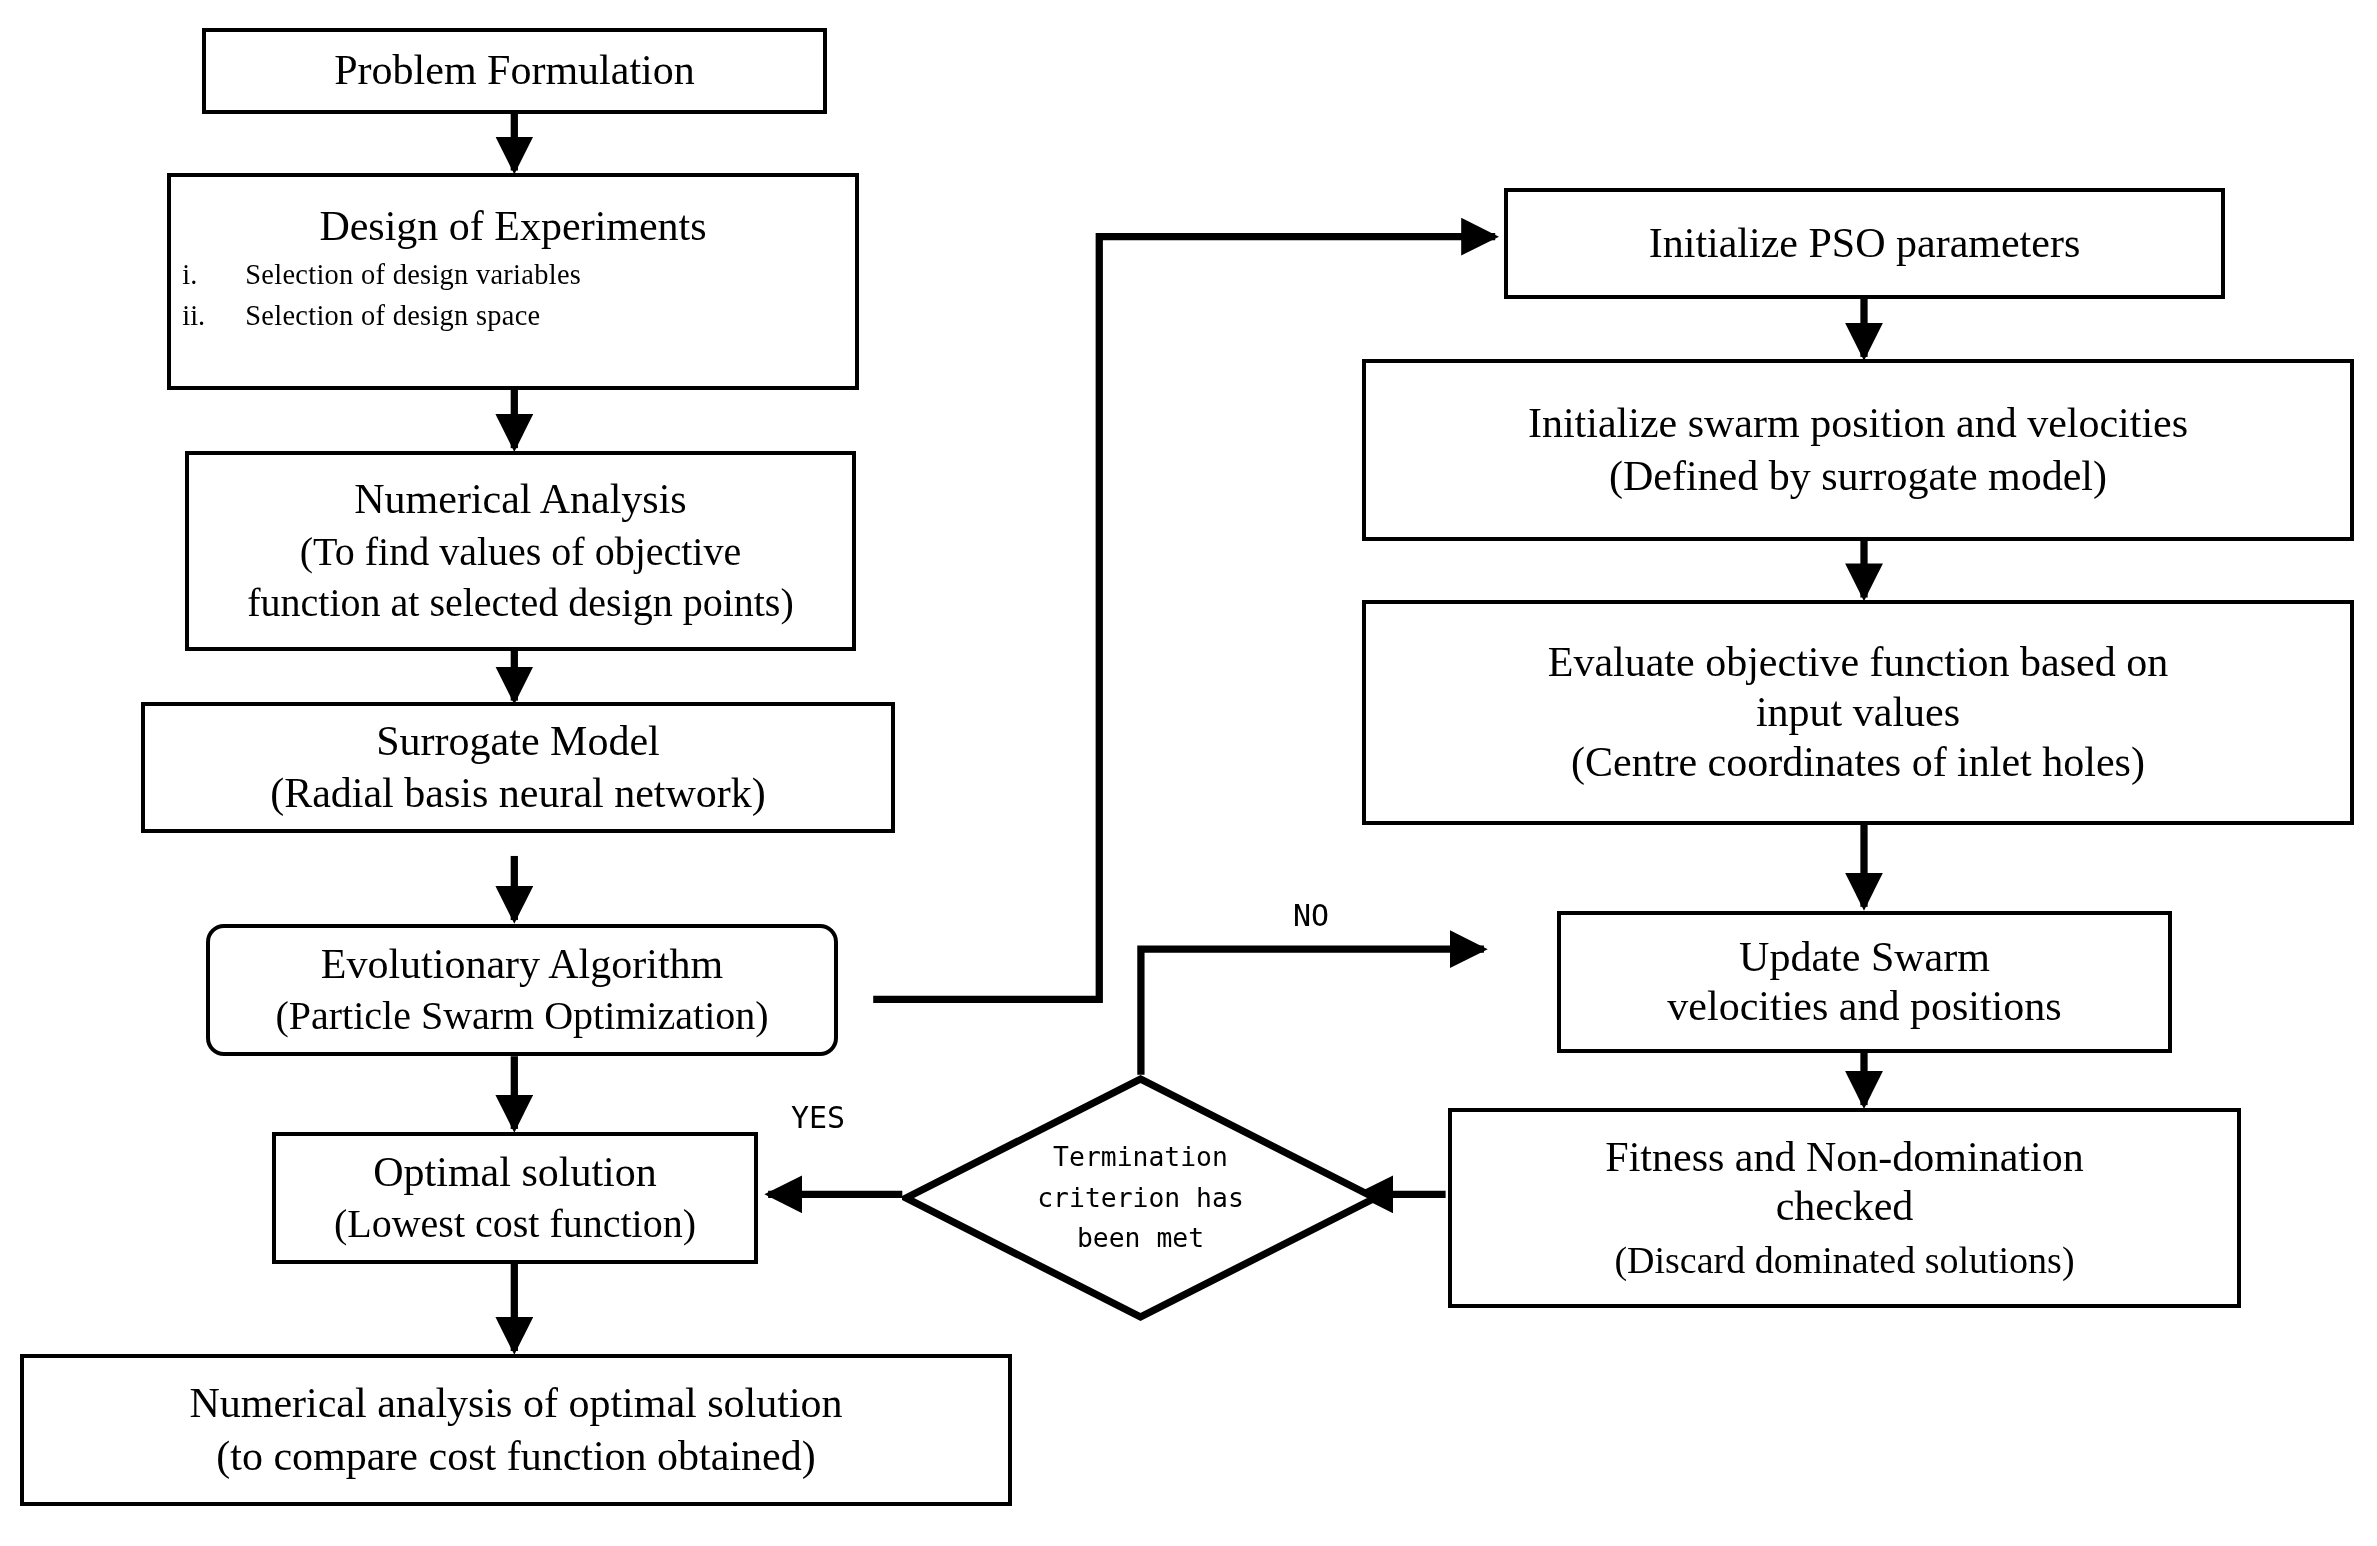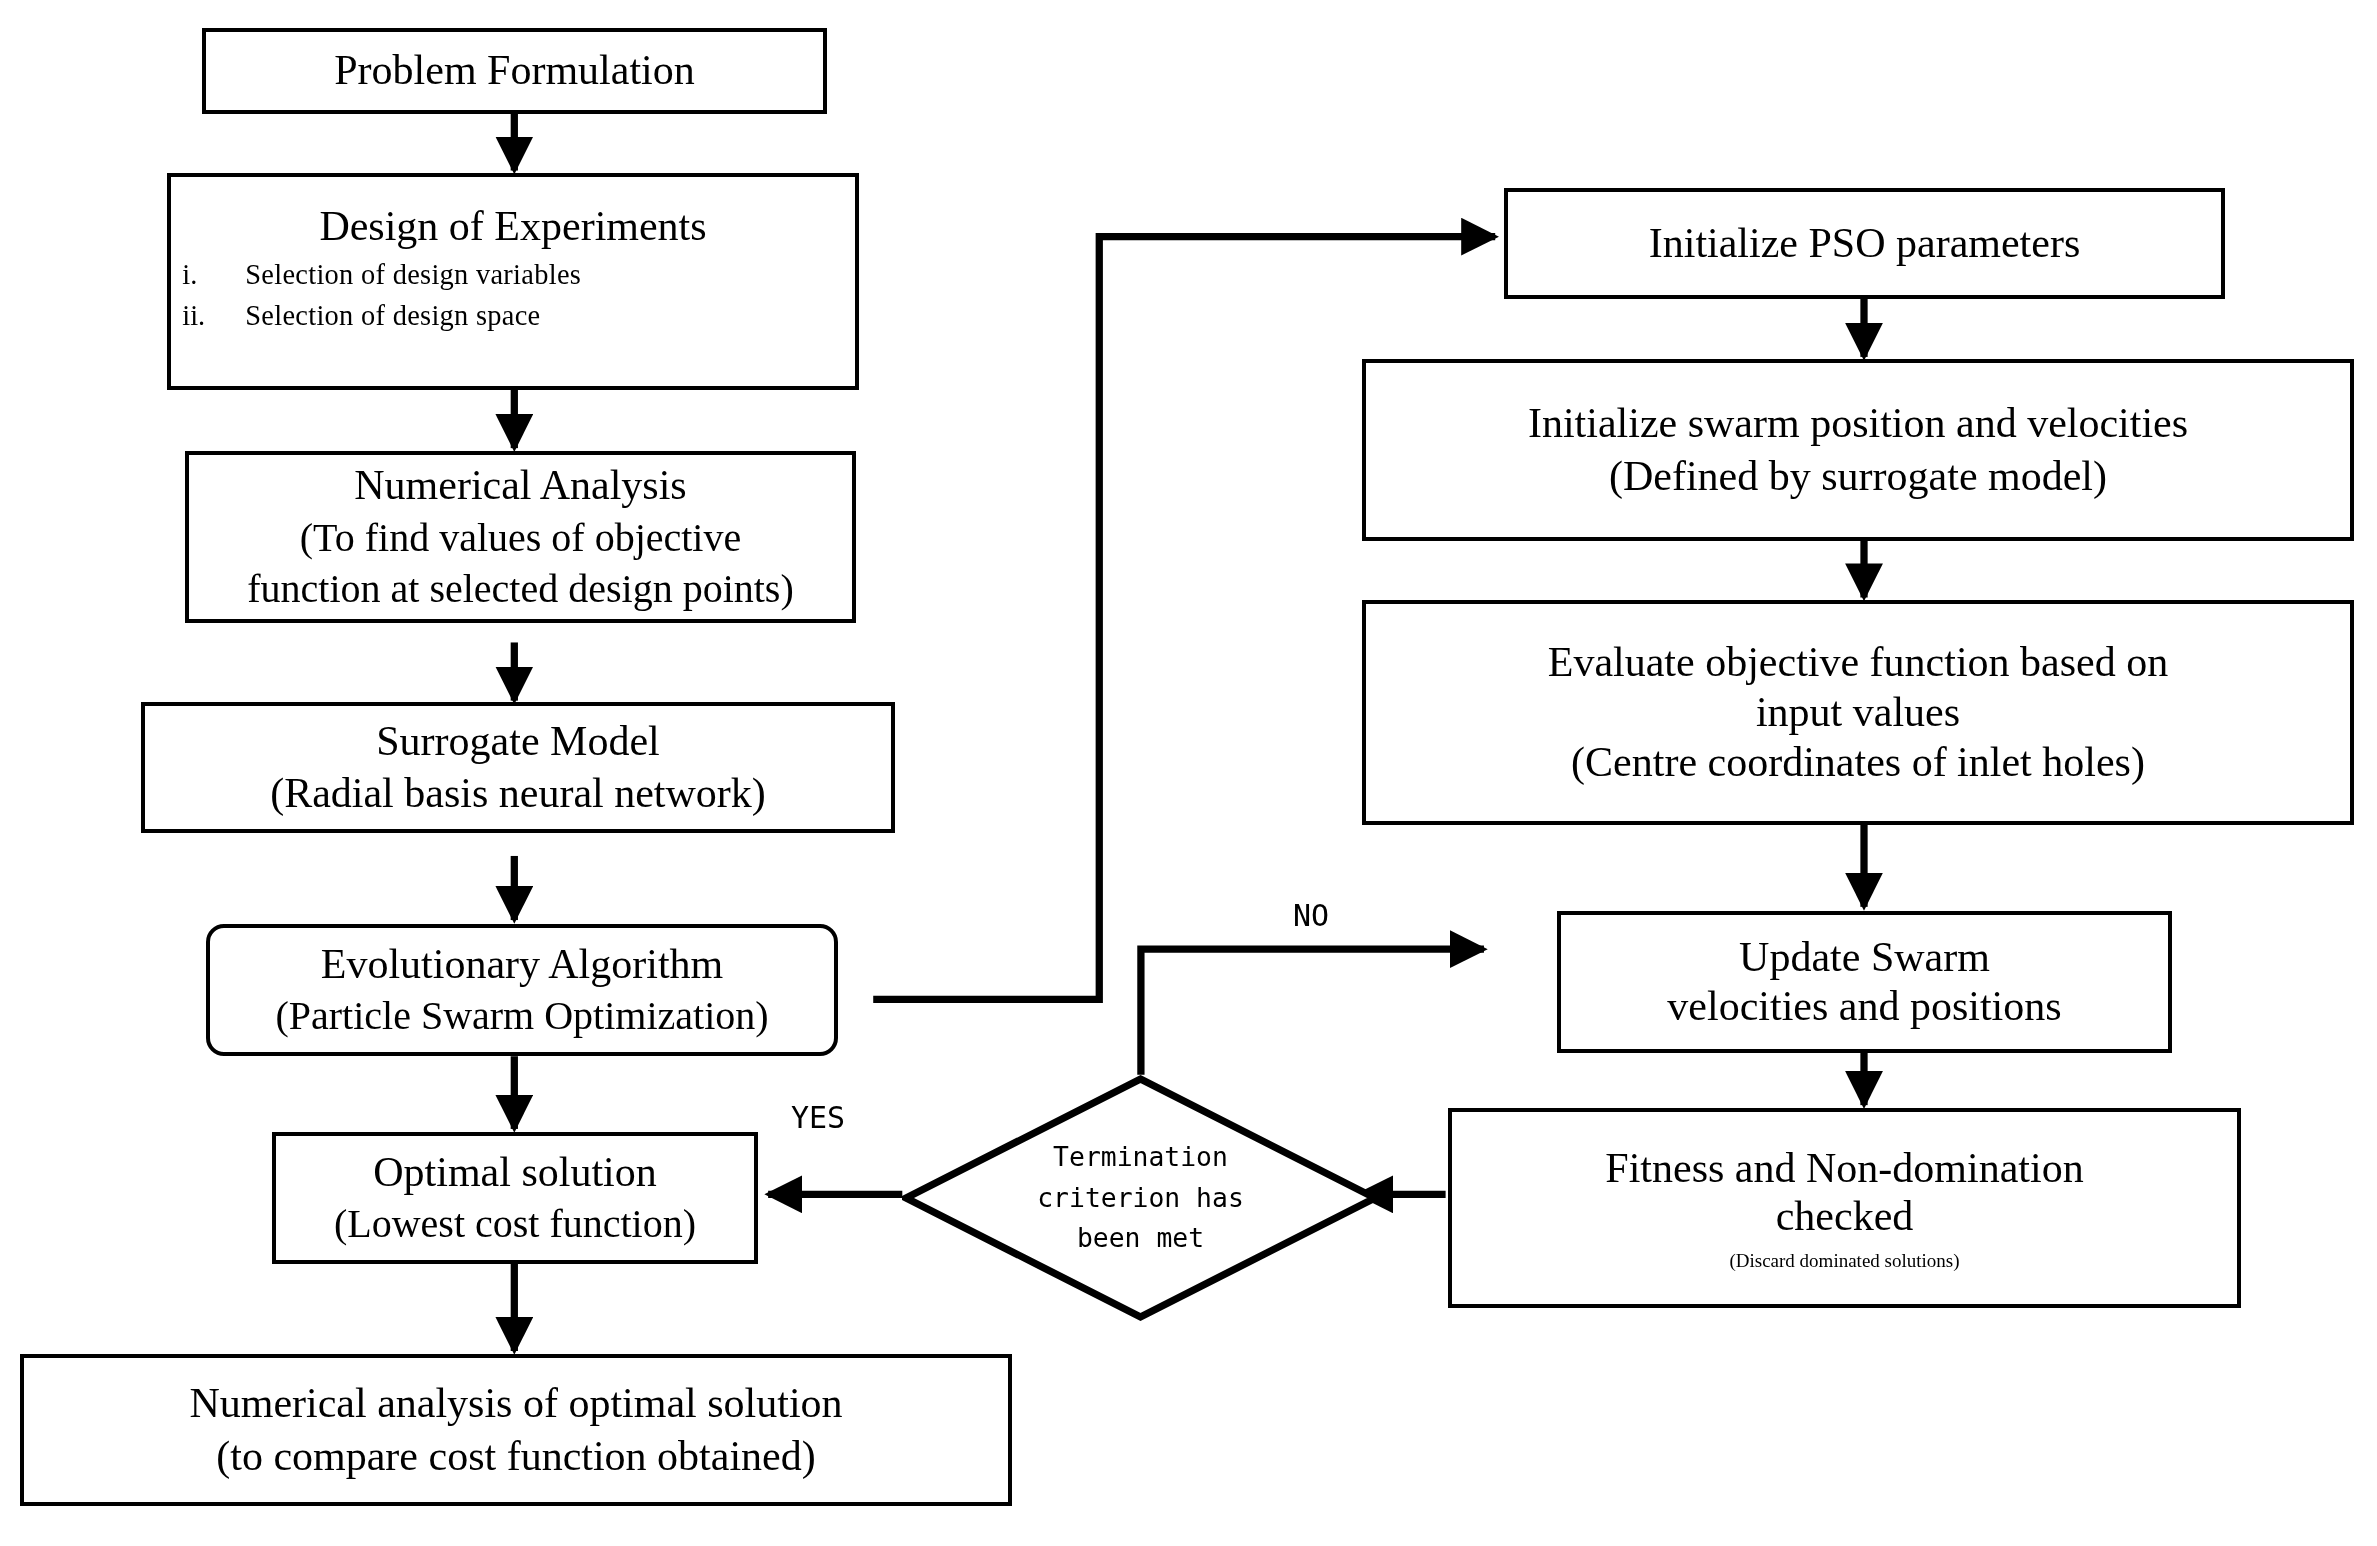--- a/index.html
+++ b/index.html
@@ -33,21 +33,21 @@
     font-size: 42px;
     font-weight: 400;
     white-space: nowrap;
   }
   .t-sub {
     font-size: 40px;
     font-weight: 400;
     white-space: nowrap;
   }
   .t-sub2 {
-    font-size: 19px;
+    font-size: 38px;
     font-weight: 400;
     white-space: nowrap;
   }
   
   .doe-list {
     width: 100%;
     margin-top: 4px;
     font-size: 28.4px;
     line-height: 1.45;
     text-align: left;
@@ -148,21 +148,21 @@
         <span class="doe-num">i.</span>
         <span class="doe-txt">Selection  of design  variables</span>
       </div>
       <div class="doe-row">
         <span class="doe-num">ii.</span>
         <span class="doe-txt">Selection  of design  space</span>
       </div>
     </div>
   </div>
 
-  <div class="node" style="left:185px; top:451px; width:671px; height:172px;">
+  <div class="node" style="left:185px; top:451px; width:671px; height:200px;">
     <div class="t-main">Numerical Analysis</div>
     <div class="t-sub" style="margin-top:6.6px;">(To find  values  of objective</div>
     <div class="t-sub" style="margin-top:6.6px;">function  at selected  design  points)</div>
   </div>
 
   <div class="node" style="left:141px; top:702px; width:754px; height:131px;">
     <div class="t-main">Surrogate Model</div>
     <div class="t-main" style="margin-top:5.3px;">(Radial basis neural network)</div>
   </div>
 

